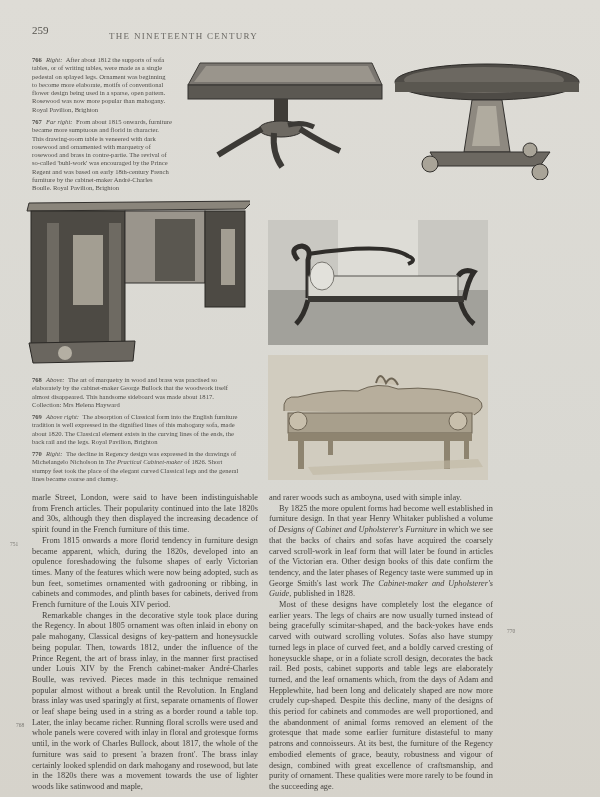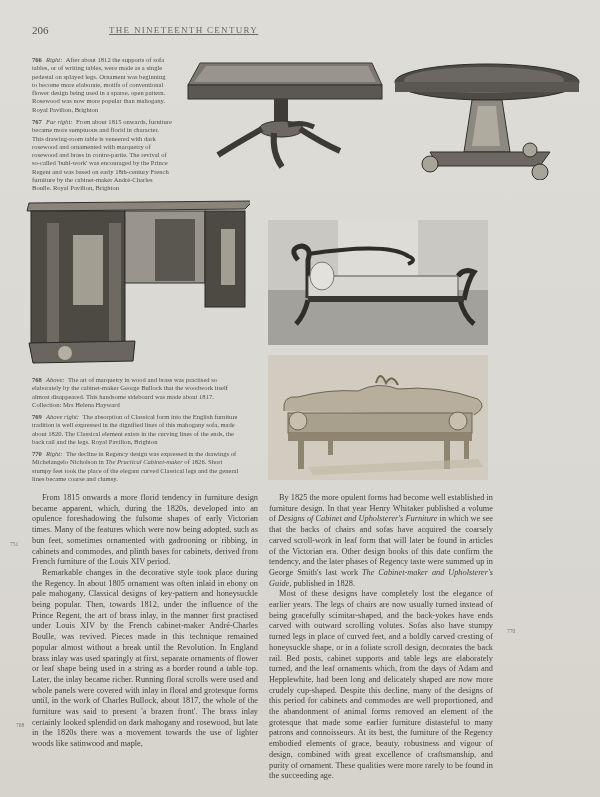--- a/index.html
+++ b/index.html
@@ -6,21 +6,21 @@
   body {
     width:600px; height:797px; overflow:hidden;
     background:#dcdbd5;
     font-family:"Liberation Serif", "DejaVu Serif", serif;
     color:#3e3d3a;
     position:relative;
   }
   .page { position:absolute; inset:0; background:linear-gradient(180deg,#dedcd6 0%,#d9d8d2 60%,#d6d3cb 100%); }
   .header { position:absolute; top:24px; left:32px; right:60px; height:14px; }
   .page-num { position:absolute; left:0; top:0; font-size:11px; color:#55534e; }
-  .running-title { position:absolute; left:77px; top:1px; font-size:9px; letter-spacing:1.3px; color:#6a6863;text-decoration:underline; }
+  .running-title { position:absolute; left:77px; top:7px; font-size:9px; letter-spacing:1.3px; color:#6a6863; }
 
   .caption { position:absolute; font-size:6.6px; line-height:8.3px; color:#4f4d49; }
   .caption .num { font-weight:bold; margin-right:4px; }
   .caption .dir { font-style:italic; margin-right:2px; }
   .cap-766 { left:32px; top:56px; width:140px; }
   .cap-767 { left:32px; top:118px; width:140px; }
   .cap-768 { left:32px; top:376px; width:210px; }
   .cap-769 { left:32px; top:413px; width:210px; }
   .cap-770 { left:32px; top:450px; width:210px; }
 
@@ -42,21 +42,21 @@
   .ref-751 { left:10px; top:541px; }
   .ref-768 { left:16px; top:722px; }
   .ref-770 { left:507px; top:628px; }
 </style>
 </head>
 <body>
 
 <div class="page">
 
   <div class="header">
-    <span class="page-num">206</span>
+    <span class="page-num">259</span>
     <span class="running-title">THE NINETEENTH CENTURY</span>
   </div>
 
   <div class="figure fig-766">
     <svg width="205" height="120" viewBox="0 0 205 120">
       <polygon points="18,8 190,8 200,30 6,30" fill="#7a7670" stroke="#3c3a36" stroke-width="1"></polygon>
       <polygon points="24,11 186,11 194,27 12,27" fill="#9a958c"></polygon>
       <rect x="6" y="30" width="194" height="14" fill="#5b5852" stroke="#33312e"></rect>
       <rect x="92" y="44" width="14" height="26" fill="#3f3c37"></rect>
       <ellipse cx="99" cy="74" rx="22" ry="8" fill="#6d6962" stroke="#33312e"></ellipse>
@@ -143,22 +143,24 @@
   </div>
   <div class="caption cap-770">
     <span class="num">770</span><span class="dir">Right:</span> <span>The decline in Regency design was expressed in the drawings of Michelangelo Nicholson in </span><em>The Practical Cabinet-maker</em><span> of 1826. Short stumpy feet took the place of the elegant curved Classical legs and the general lines became coarse and clumsy.</span>
   </div>
 
   <span class="margin-ref ref-751">751</span>
   <span class="margin-ref ref-768">768</span>
   <span class="margin-ref ref-770">770</span>
 
   <div class="col col-left">
+    <p>marle Street, London, were said to have been indistinguishable from French articles. Their popularity continued into the late 1820s and 30s, although they then displayed the increasing decadence of spirit found in the French furniture of this time.</p>
     <p class="indent">From 1815 onwards a more florid tendency in furniture design became apparent, which, during the 1820s, developed into an opulence foreshadowing the fulsome shapes of early Victorian times. Many of the features which were now being adopted, such as bun feet, sometimes ornamented with gadrooning or ribbing, in cabinets and commodes, and plinth bases for cabinets, derived from French furniture of the Louis XIV period.</p>
     <p class="indent">Remarkable changes in the decorative style took place during the Regency. In about 1805 ornament was often inlaid in ebony on pale mahogany, Classical designs of key-pattern and honeysuckle being popular. Then, towards 1812, under the influence of the Prince Regent, the art of brass inlay, in the manner first practised under Louis XIV by the French cabinet-maker André-Charles Boulle, was revived. Pieces made in this technique remained popular almost without a break until the Revolution. In England brass inlay was used sparingly at first, separate ornaments of flower or leaf shape being used in a string as a border round a table top. Later, the inlay became richer. Running floral scrolls were used and whole panels were covered with inlay in floral and grotesque forms until, in the work of Charles Bullock, about 1817, the whole of the furniture was said to present 'a brazen front'. The brass inlay certainly looked splendid on dark mahogany and rosewood, but late in the 1820s there was a movement towards the use of lighter woods like satinwood and maple,</p>
   </div>
 
   <div class="col col-right">
+    <p>and rarer woods such as amboyna, used with simple inlay.</p>
     <p class="indent"><span>By 1825 the more opulent forms had become well established in furniture design. In that year Henry Whitaker published a volume of </span><em>Designs of Cabinet and Upholsterer's Furniture</em><span> in which we see that the backs of chairs and sofas have acquired the coarsely carved scroll-work in leaf form that will later be found in articles of the Victorian era. Other design books of this date confirm the tendency, and the later phases of Regency taste were summed up in George Smith's last work </span><em>The Cabinet-maker and Upholsterer's Guide</em><span>, published in 1828.</span></p>
     <p class="indent">Most of these designs have completely lost the elegance of earlier years. The legs of chairs are now usually turned instead of being gracefully scimitar-shaped, and the back-yokes have ends carved with outward scrolling volutes. Sofas also have stumpy turned legs in place of curved feet, and a boldly carved cresting of honeysuckle shape, or in a foliate scroll design, decorates the back rail. Bed posts, cabinet supports and table legs are elaborately turned, and the leaf ornaments which, from the days of Adam and Hepplewhite, had been long and delicately shaped are now more crudely cup-shaped. Despite this decline, many of the designs of this period for cabinets and commodes are well proportioned, and the abandonment of animal forms removed an element of the grotesque that made some earlier furniture distasteful to many patrons and connoisseurs. At its best, the furniture of the Regency embodied elements of grace, beauty, robustness and vigour of design, combined with great excellence of craftsmanship, and purity of ornament. These qualities were more rarely to be found in the succeeding age.</p>
   </div>
 
 </div>
 
 </body></html>

